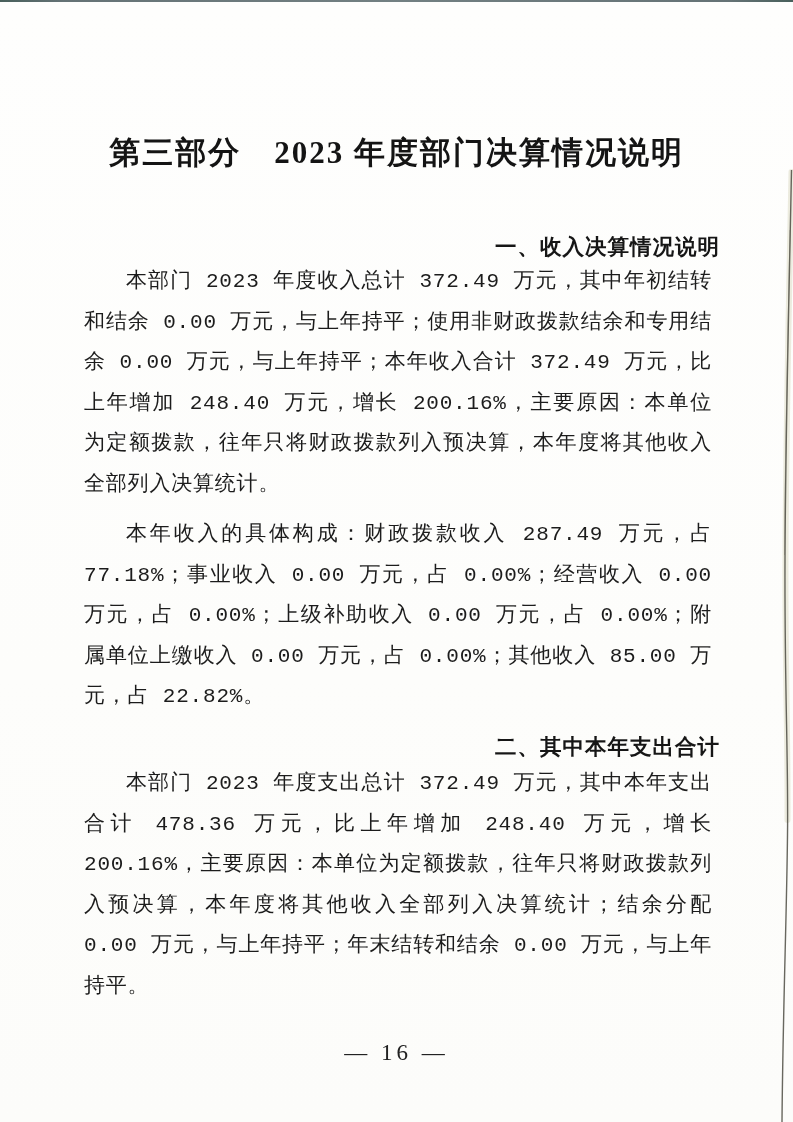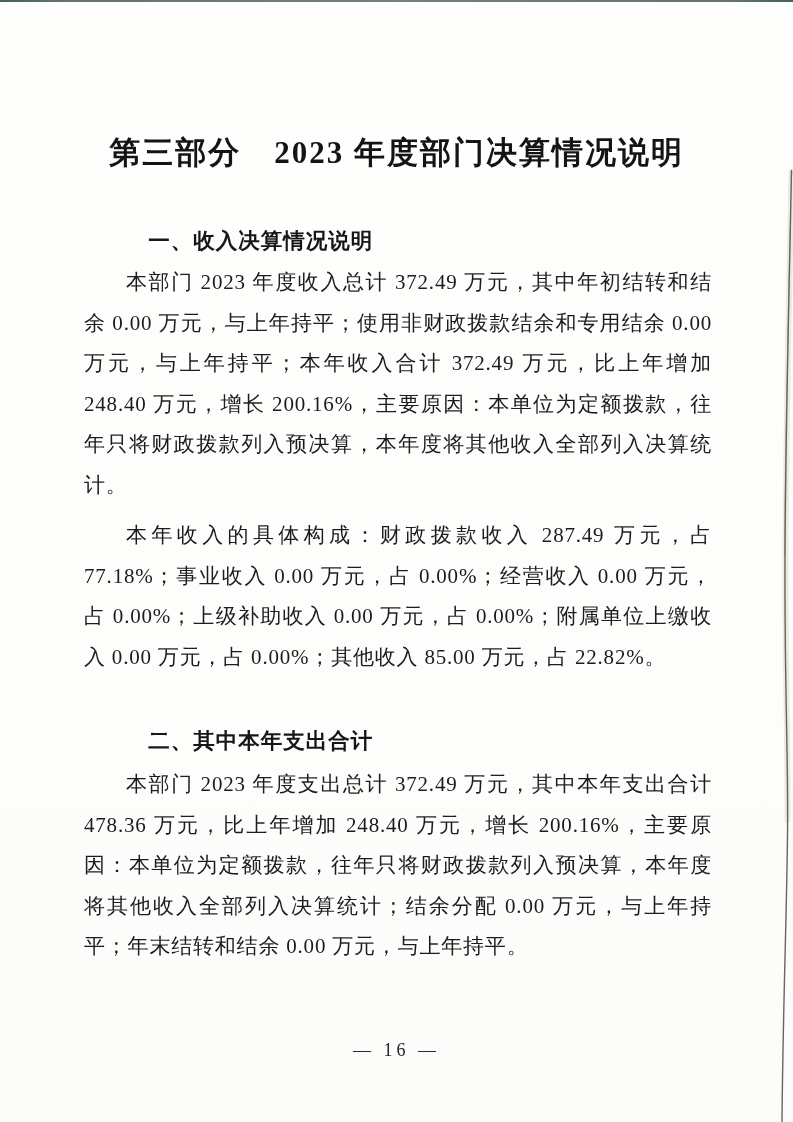--- a/index.html
+++ b/index.html
@@ -38,51 +38,53 @@
     letter-spacing: 2px;
     color: #141414;
     font-family: "Liberation Serif", "DejaVu Serif", serif;
   }
   .content-col {
     position: absolute;
     left: 84px;
     width: 628px;
   }
   .sec-heading {
-    margin: 2px;
+    margin: 8px;
     font-size: 21.5px;
     line-height: 30px;
     font-weight: bold;
     color: #161616;
     text-indent: 2.9em;
     letter-spacing: 1px;
     font-family: "Liberation Sans", "DejaVu Sans", sans-serif;
+    text-align: right;
   }
   .heading-1 { top: 224px; }
   .heading-2 { top: 724px; }
   .body-para {
     margin: 0;
     font-size: 21px;
     line-height: 40.5px;
     letter-spacing: 0.8px;
     text-indent: 2em;
     text-align: justify;
     text-align-last: left;
     color: #1c1c1c;
+    font-family: Liberation Mono, monospace;
   }
   .para-1 { top: 262px; }
   .para-2 { top: 515px; }
   .para-3 { top: 764px; }
   .page-footer {
     position: absolute;
     top: 1040px;
     left: 0;
     width: 793px;
     text-align: center;
-    font-size: 18px;
+    font-size: 23px;
     letter-spacing: 4px;
     color: #222222;
   }
   .scan-right-edge {
     position: absolute;
     top: 0; left: 0;
     width: 793px; height: 1122px;
     pointer-events: none;
   }
 </style>

